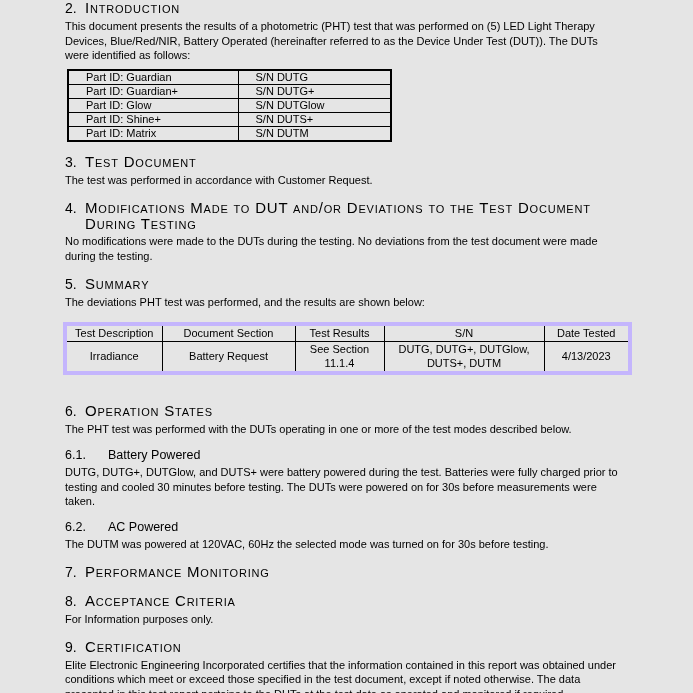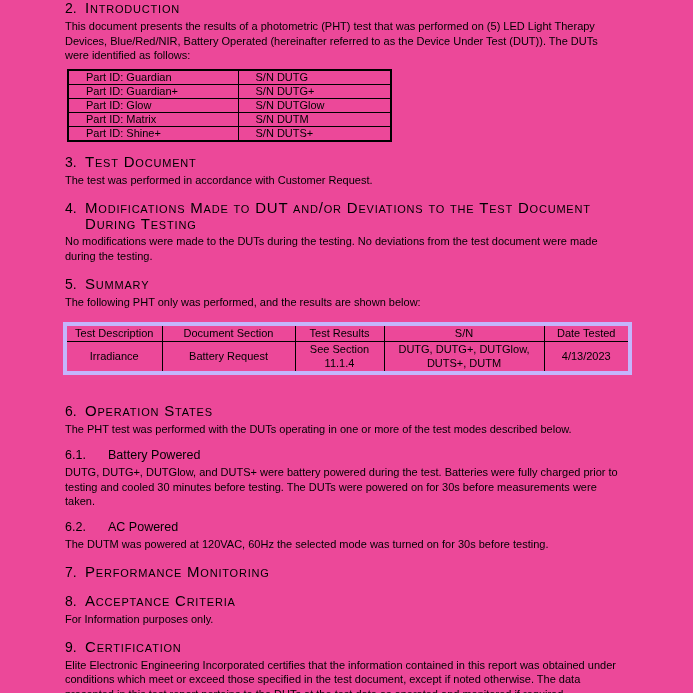--- a/index.html
+++ b/index.html
@@ -2,21 +2,21 @@
 <html><head>
 <meta charset="utf-8">
 <style>
   * { box-sizing: border-box; }
   html, body { margin: 0; padding: 0; background: #ffffff; }
   .page {
     position: relative;
     width: 693px;
     height: 693px;
     overflow: hidden;
-    background: #ec4899;
+    background: #e5e5e5;
     color: #000000;
     font-family: "Liberation Sans", "DejaVu Sans", sans-serif;
   }
   .content {
     margin-left: 65px;
     width: 556px;
   }
   h2 {
     font-size: 15px;
     line-height: 15px;
@@ -132,44 +132,44 @@
           </tr>
           <tr>
             <td>Part ID: Guardian+</td>
             <td>S/N DUTG+</td>
           </tr>
           <tr>
             <td>Part ID: Glow</td>
             <td>S/N DUTGlow</td>
           </tr>
           <tr>
+            <td>Part ID: Shine+</td>
+            <td>S/N DUTS+</td>
+          </tr>
+          <tr>
             <td>Part ID: Matrix</td>
             <td>S/N DUTM</td>
           </tr>
-          <tr>
-            <td>Part ID: Shine+</td>
-            <td>S/N DUTS+</td>
-          </tr>
         </tbody>
       </table>
     </section>
 
     <section>
       <h2><span class="num">3.</span><span>Test Document</span></h2>
       <p>The test was performed in accordance with Customer Request.</p>
     </section>
 
     <section>
       <h2 class="wrap-narrow"><span class="num">4.</span><span>Modifications Made to DUT and/or Deviations to the Test Document During Testing</span></h2>
       <p>No modifications were made to the DUTs during the testing. No deviations from the test document were made during the testing.</p>
     </section>
 
     <section>
       <h2><span class="num">5.</span><span>Summary</span></h2>
-      <p>The following PHT only was performed, and the results are shown below:</p>
+      <p>The deviations PHT test was performed, and the results are shown below:</p>
       <table class="summary-table">
         <colgroup>
             <col class="col-desc">
             <col class="col-doc">
             <col class="col-res">
             <col class="col-sn">
             <col class="col-date">
           </colgroup>
         <thead>
           <tr>

